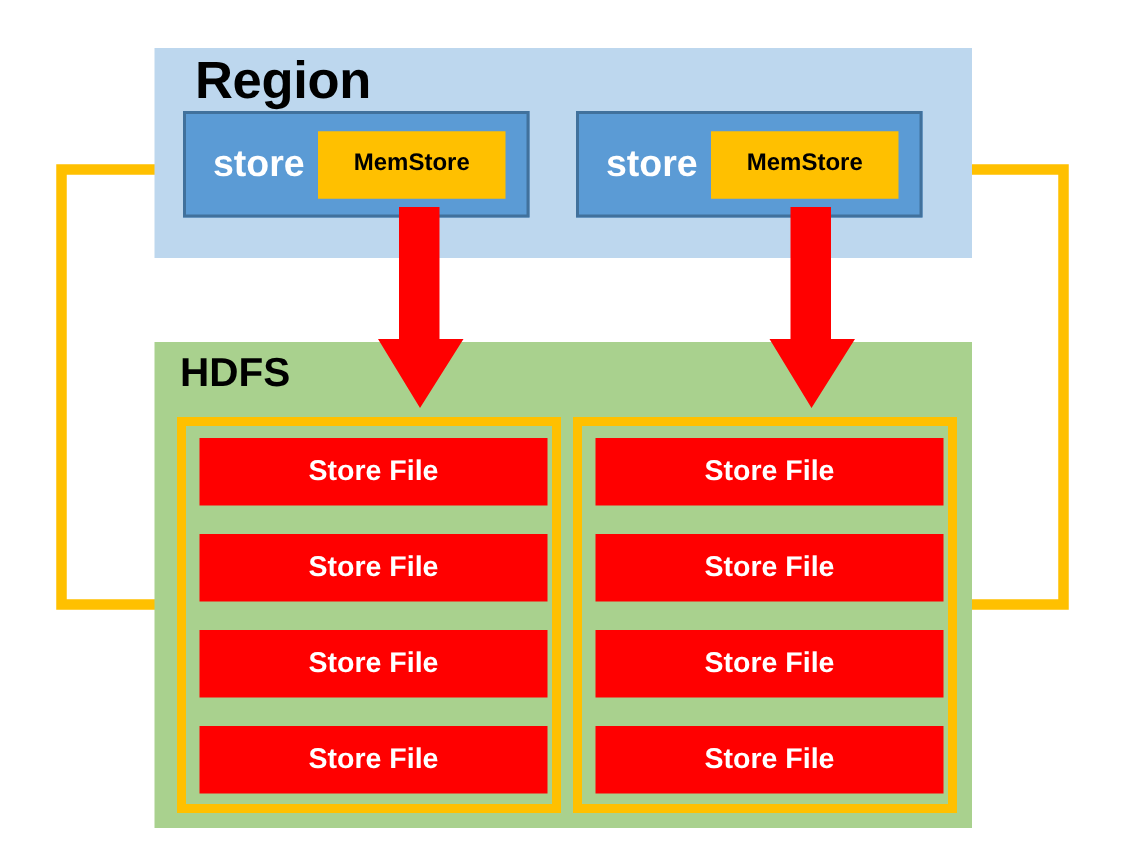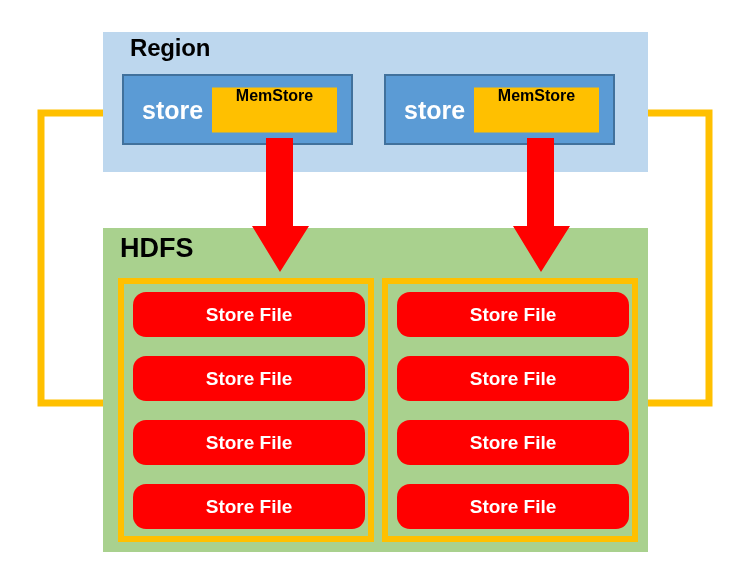--- a/index.html
+++ b/index.html
@@ -25,21 +25,21 @@
     top: 32px;
     width: 545px;
     height: 140px;
     background: #bdd7ee;
     box-sizing: border-box;
   }
   .region-title {
     position: absolute;
     left: 130px;
     top: 36px;
-    font-size: 24px;
+    font-size: 35px;
     font-weight: bold;
     color: #000000;
     letter-spacing: -0.2px;
     line-height: 1;
   }
 
   
   .store-box {
     position: absolute;
     top: 74px;
@@ -65,20 +65,21 @@
 
   .memstore-box {
     position: absolute;
     right: 14px;
     top: 50%;
     transform: translateY(-50%);
     width: 125px;
     height: 45px;
     background: #ffc000;
     display: flex;
+    align-items: center;
     justify-content: center;
   }
   .memstore-label {
     font-size: 16px;
     font-weight: bold;
     color: #000000;
     line-height: 1;
   }
 
   
@@ -117,21 +118,20 @@
 
   .store-file {
     position: absolute;
     left: 9px;
     width: 232px;
     height: 45px;
     background: #ff0000;
     display: flex;
     align-items: center;
     justify-content: center;
-    border-radius: 13px;
   }
   .store-file .sf-label {
     font-size: 19px;
     font-weight: bold;
     color: #ffffff;
     line-height: 1;
   }
   .sf-i0 { top: 8px; }
   .sf-i1 { top: 72px; }
   .sf-i2 { top: 136px; }

